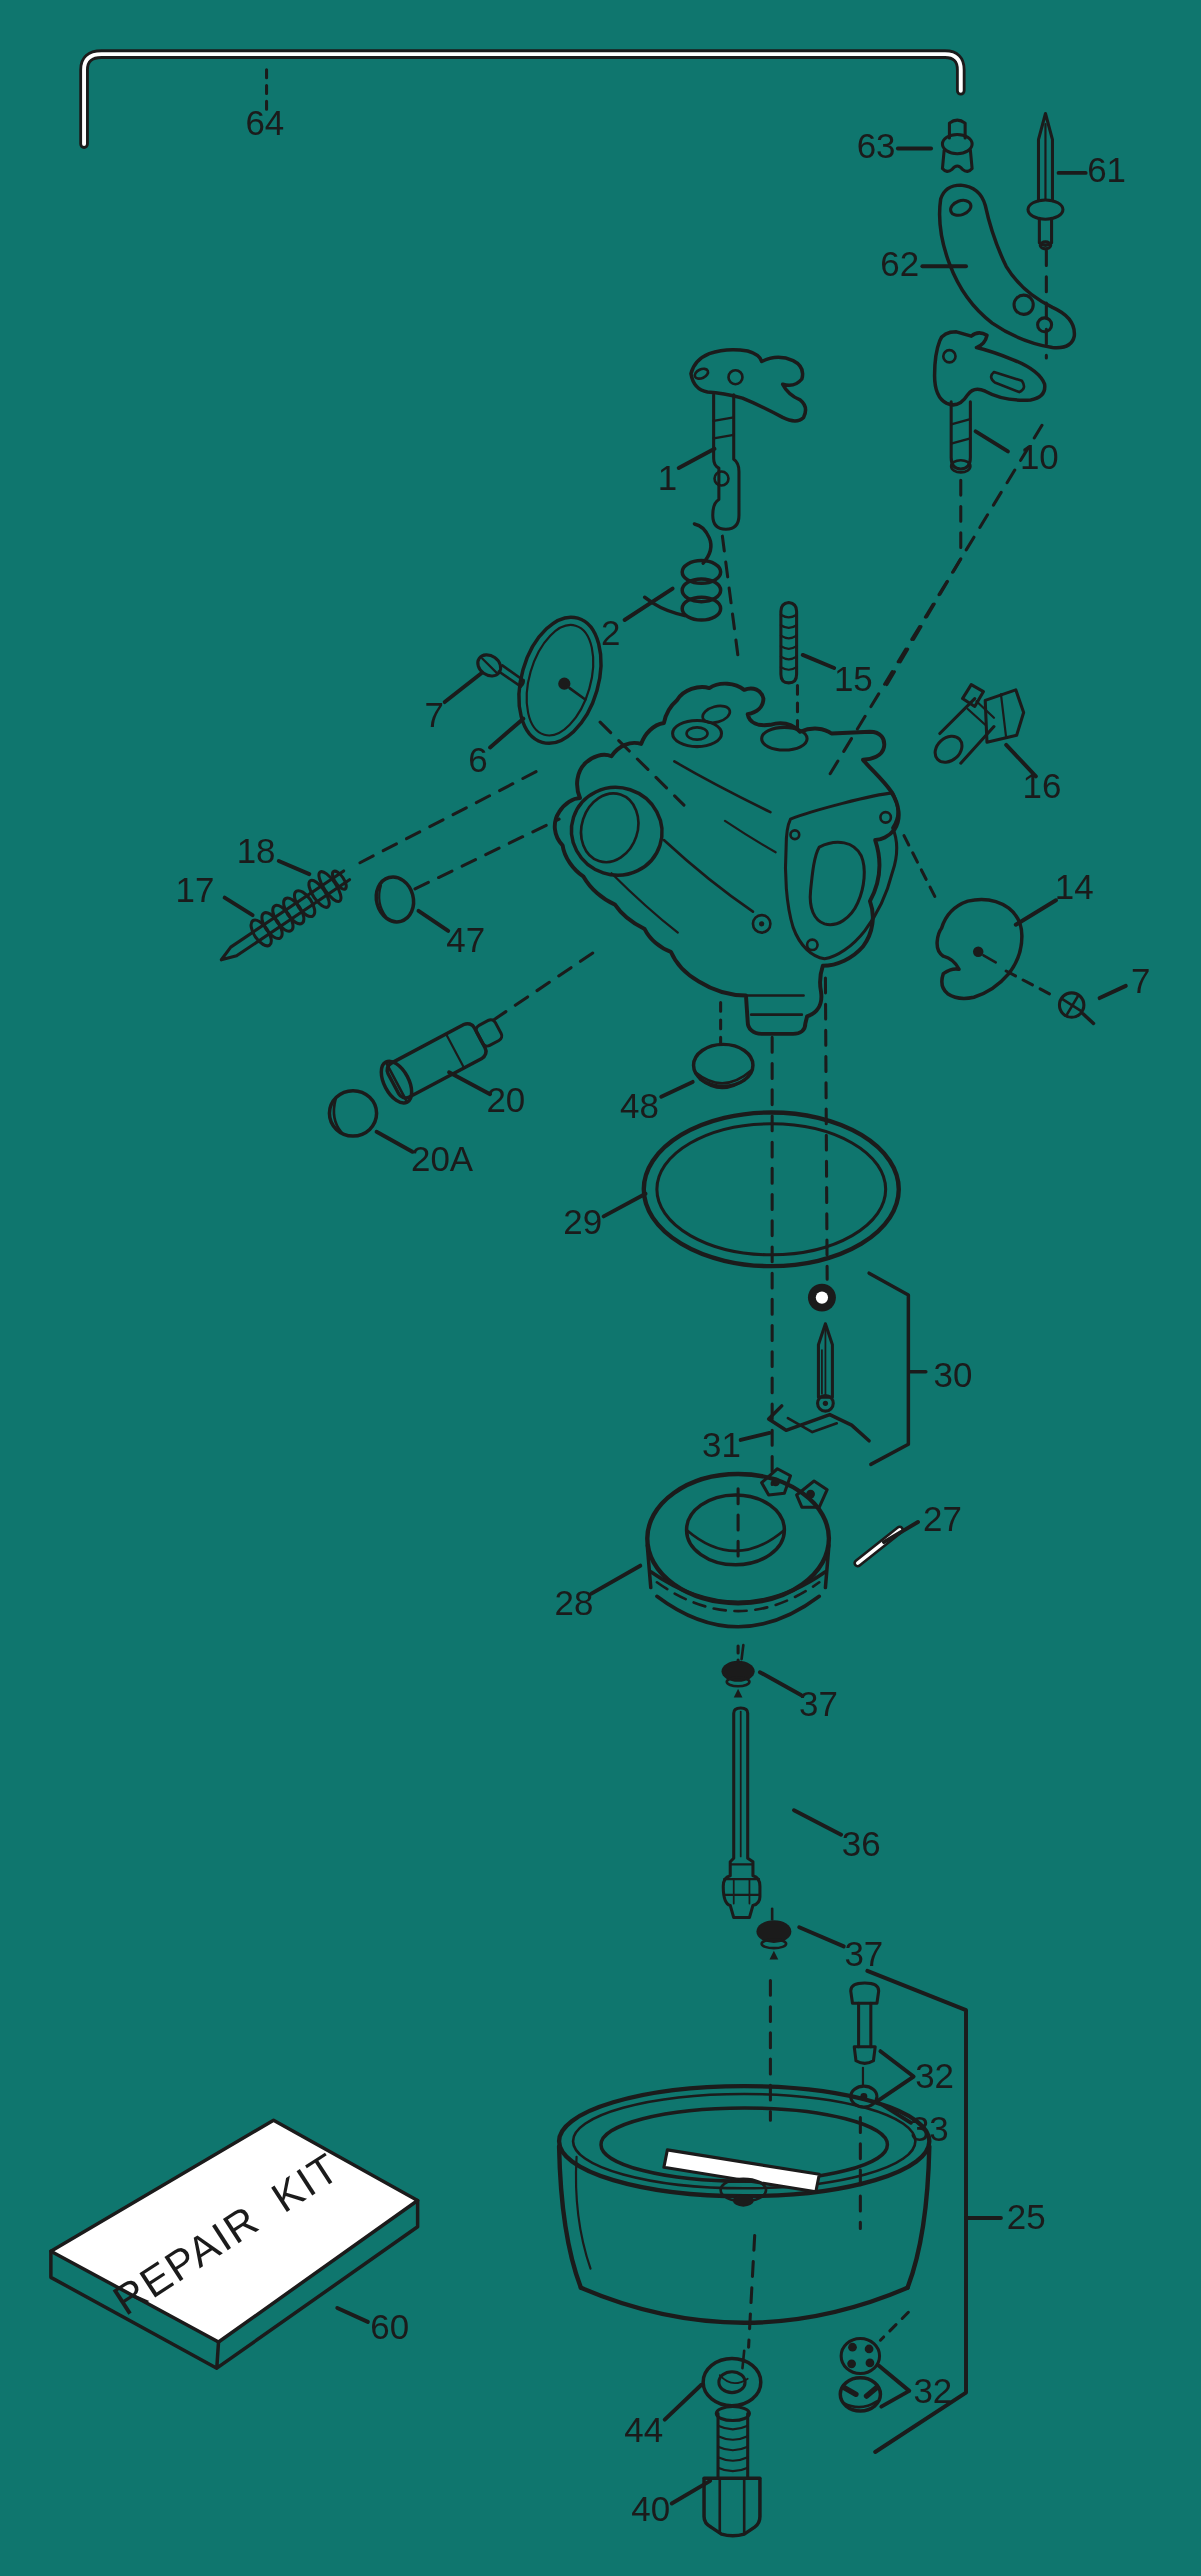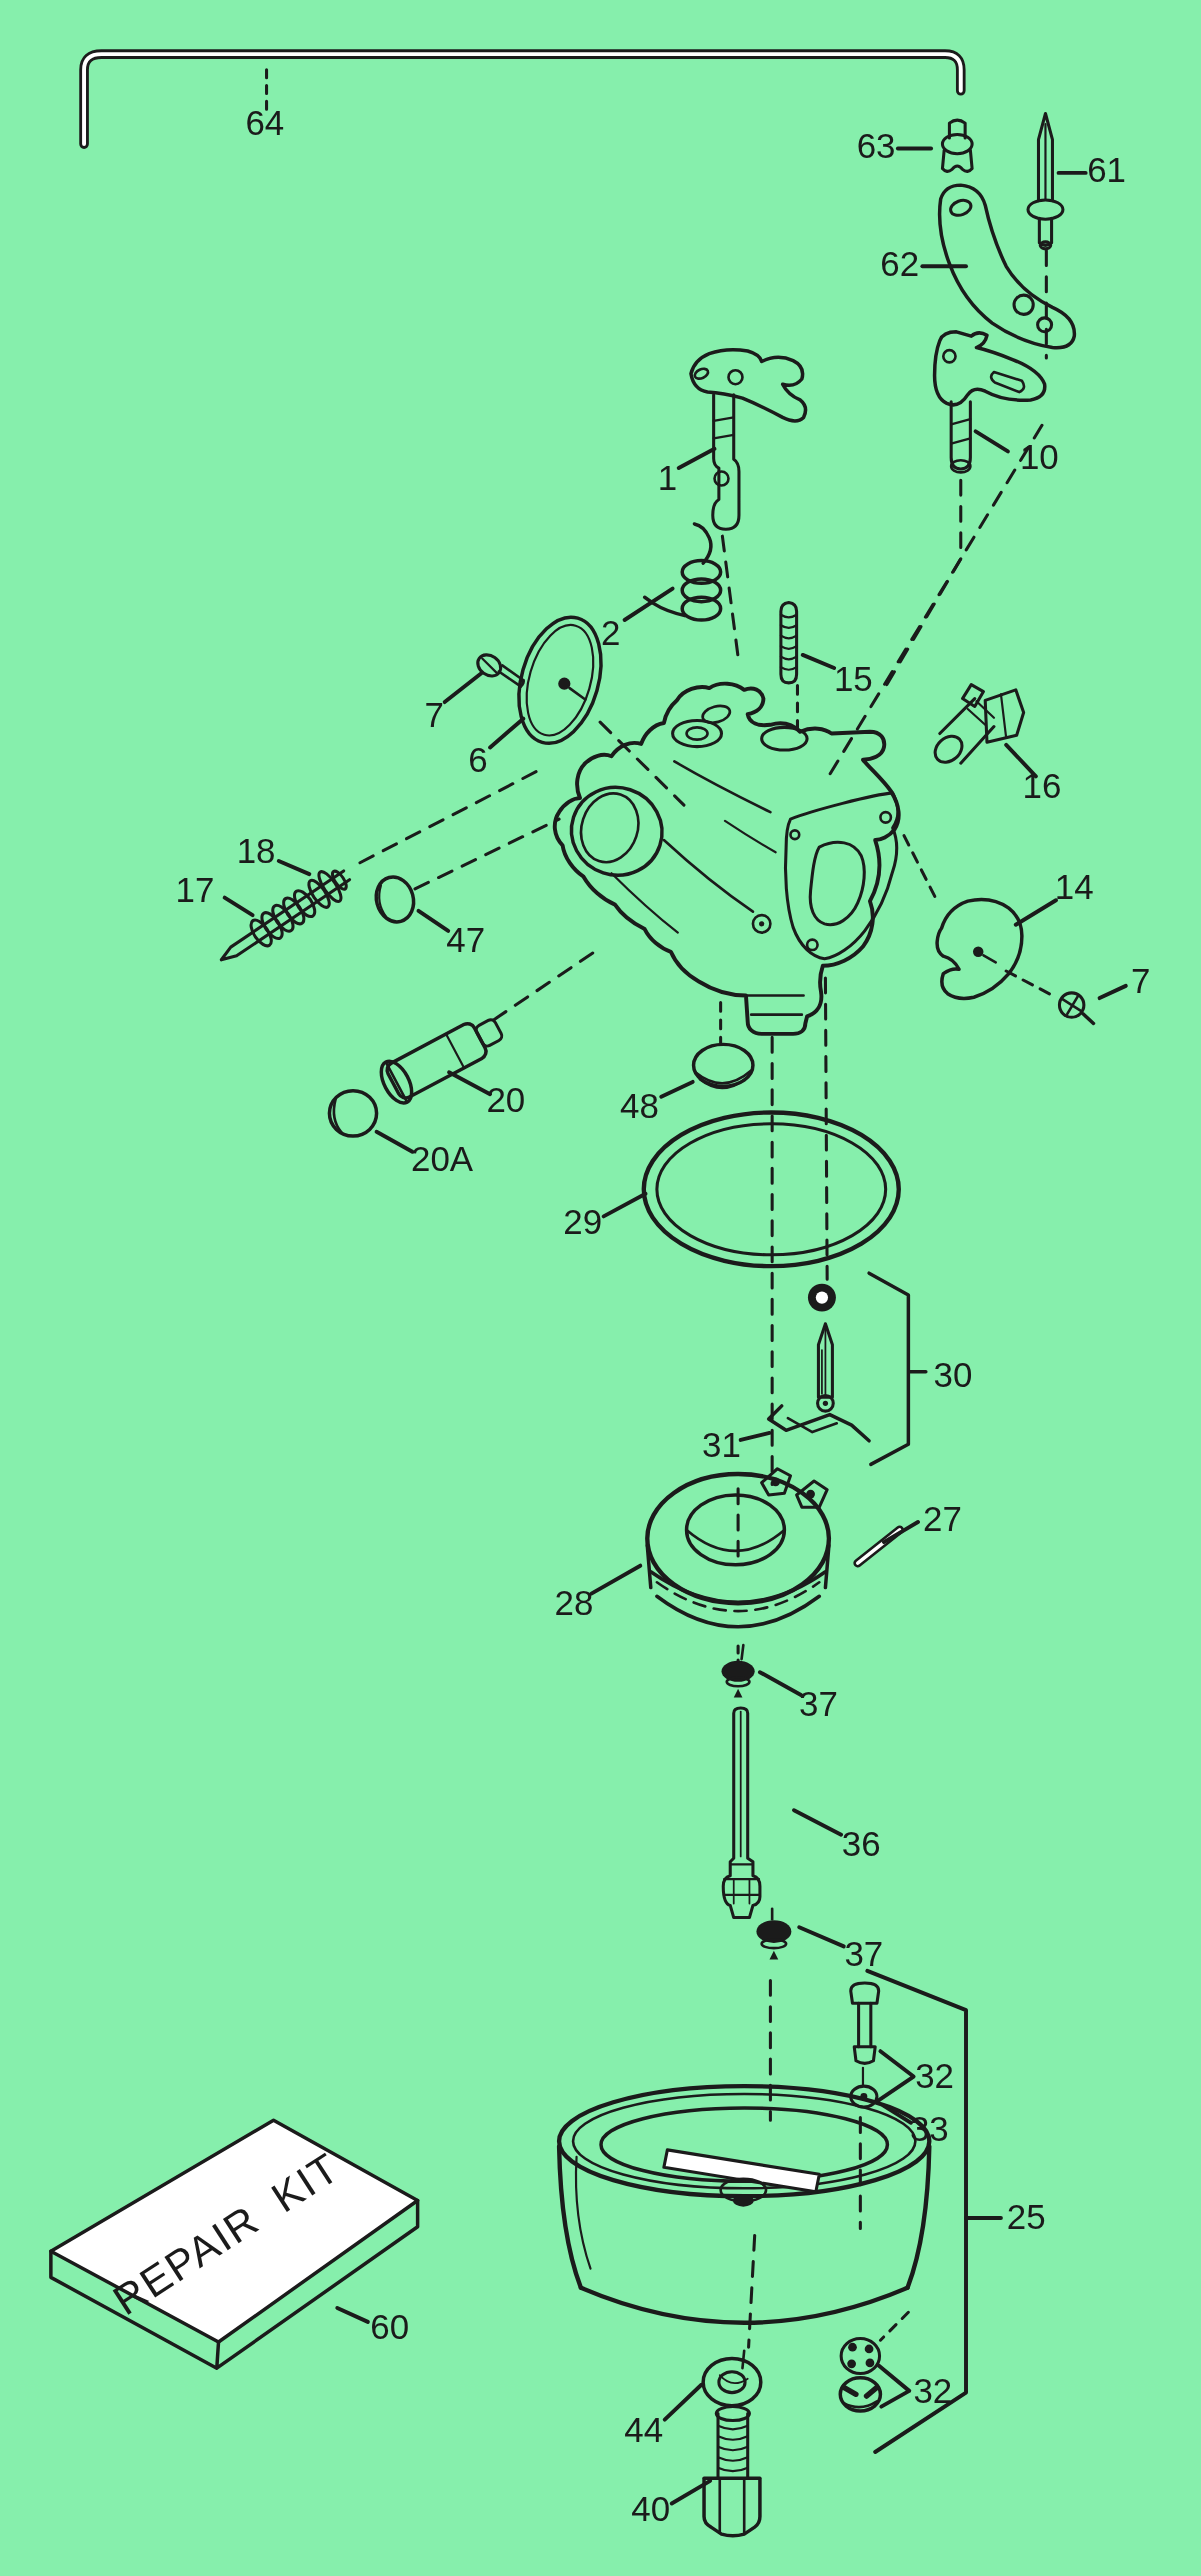--- a/index.html
+++ b/index.html
@@ -1,17 +1,17 @@
 <!DOCTYPE html>
 <html style="font-size:14px"><head>
 <meta charset="utf-8">
 <style>
   html,body{margin:0;padding:0;background:#ffffff;}
   body{width:1202px;height:2576px;font-family:"Liberation Sans",sans-serif;}
-  .stage{position:relative;width:1202px;height:2576px;background:#86efac;overflow:hidden;}
+  .stage{position:relative;width:1202px;height:2576px;background:#0f766e;overflow:hidden;}
   svg{display:block;}
   svg text{font-family:"Liberation Sans","DejaVu Sans",sans-serif;fill:#1b1b1b;}
   .callout{font-size:40px;}
   .kit-label{font-size:48px;letter-spacing:2px;word-spacing:14px;}
 </style>
 </head>
 <body>
 
 <div class="stage">
 <svg width="1202" height="2576" viewBox="0 0 1376 2950">

